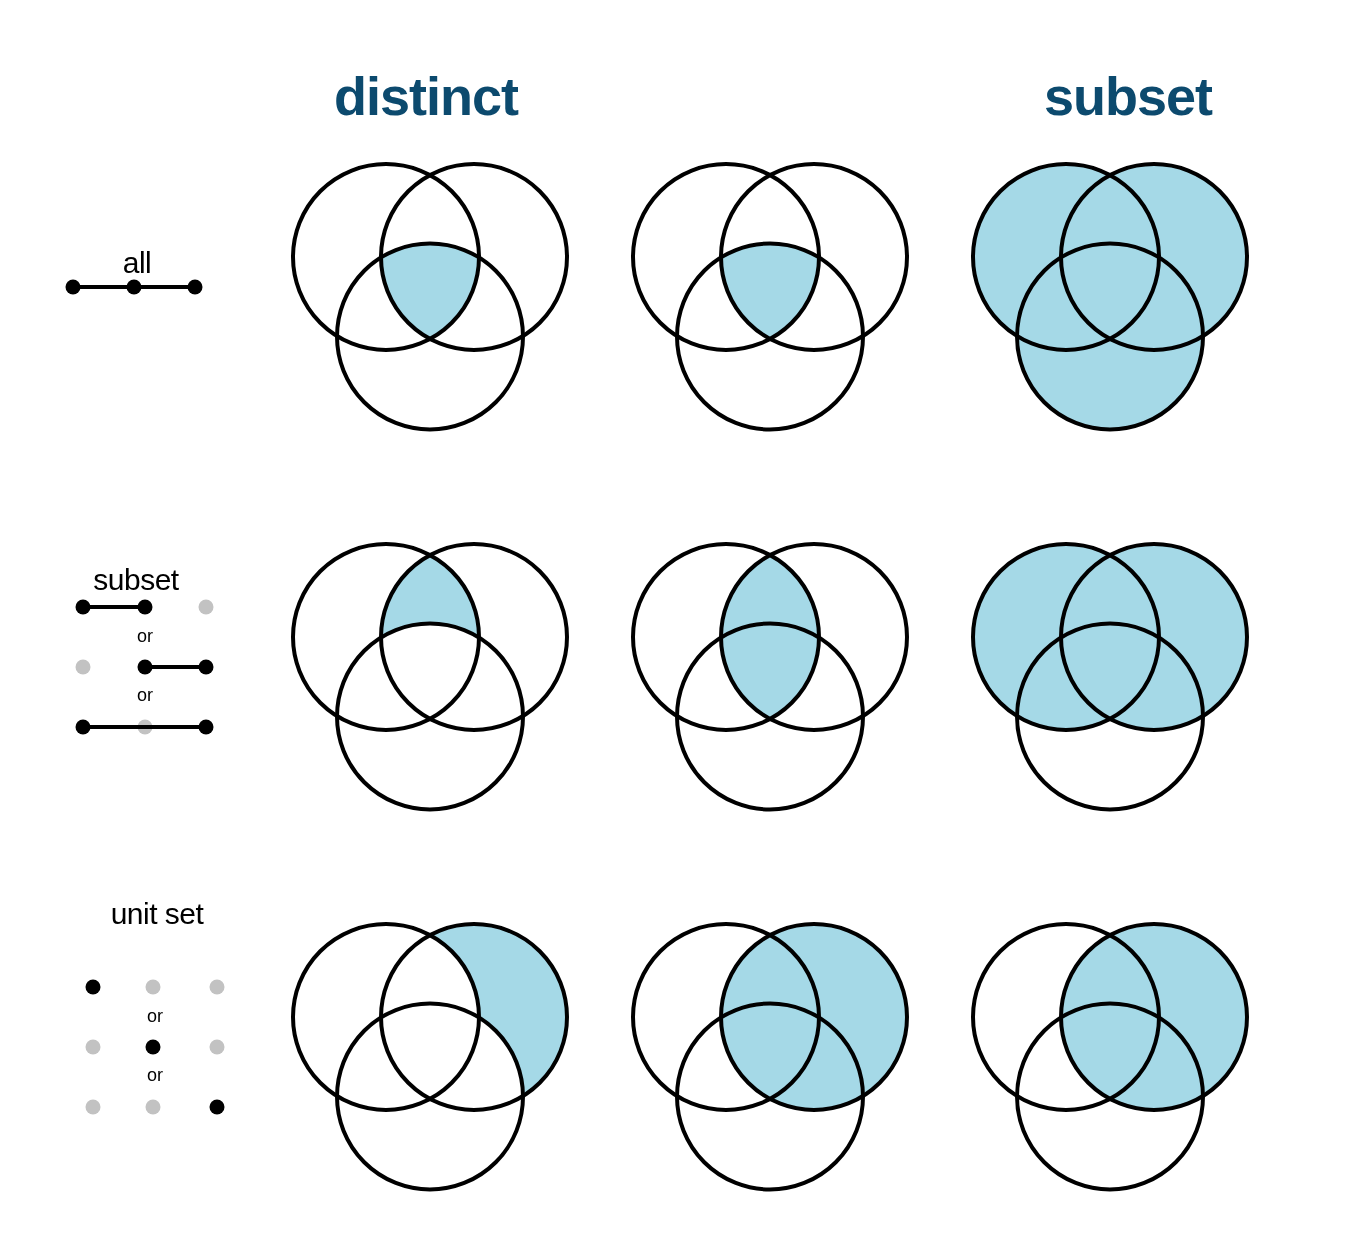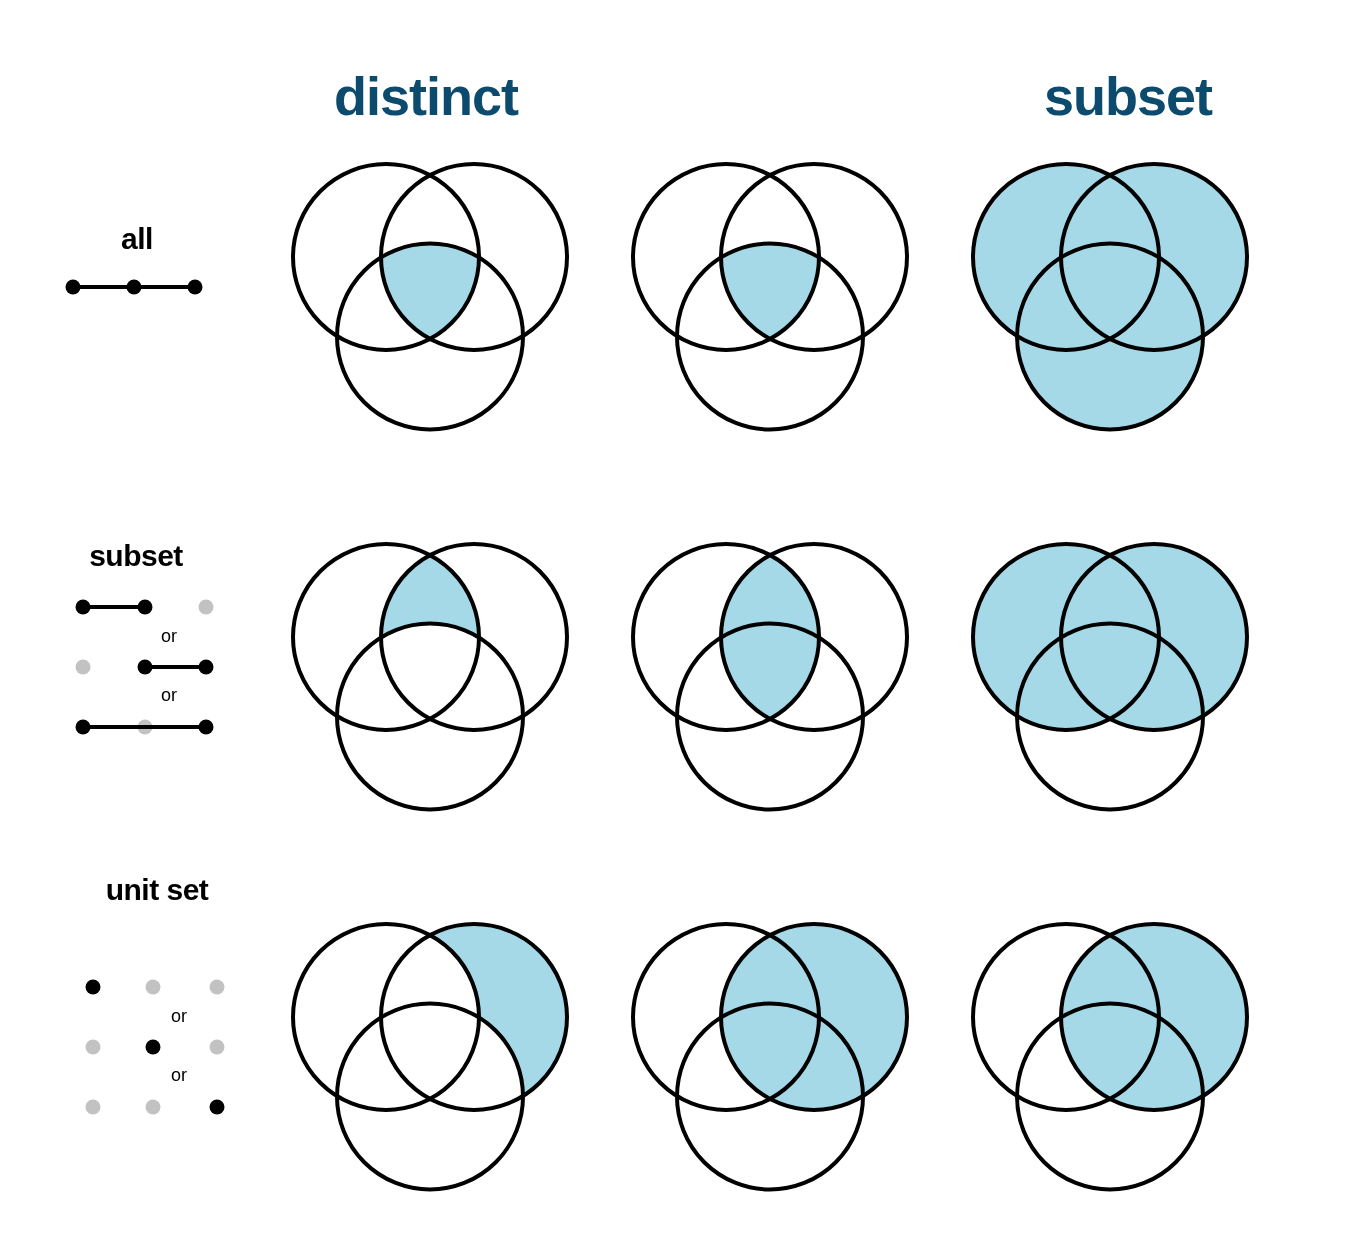--- a/index.html
+++ b/index.html
@@ -12,37 +12,37 @@
   #figure { position: relative; width: 1366px; height: 1258px; }
   .col-header {
     position: absolute; top: 65px;
     transform: translateX(-50%);
     font-size: 54px; font-weight: bold; color: #0c4a6e;
     letter-spacing: -1px; white-space: nowrap;
   }
   .row-label {
     position: absolute;
     transform: translate(-50%, -50%);
-    font-size: 30px; font-weight: bold; color: #000;
-    letter-spacing: -0.5px; white-space: nowrap;
+    font-size: 30px; font-weight: normal; color: #000;
+    letter-spacing: -0.5px; white-space: nowrap; margin-top: 24px;
   }
   .venn-svg { position: absolute; }
   .dot {
     position: absolute; width: 15px; height: 15px;
     border-radius: 50%;
     transform: translate(-50%, -50%);
   }
   .connector {
     position: absolute; height: 4px;
     transform: translateY(-50%);
   }
   .or-label {
     position: absolute;
     transform: translate(-50%, -50%);
-    font-size: 18px; color: #000; margin-left: 24px;
+    font-size: 18px; color: #000;
   }
 </style>
 </head>
 <body>
 
 <div id="figure">
 
   <div class="col-header" style="left:426px">distinct</div>
   <div class="col-header" style="left:1128px">subset</div>
 

